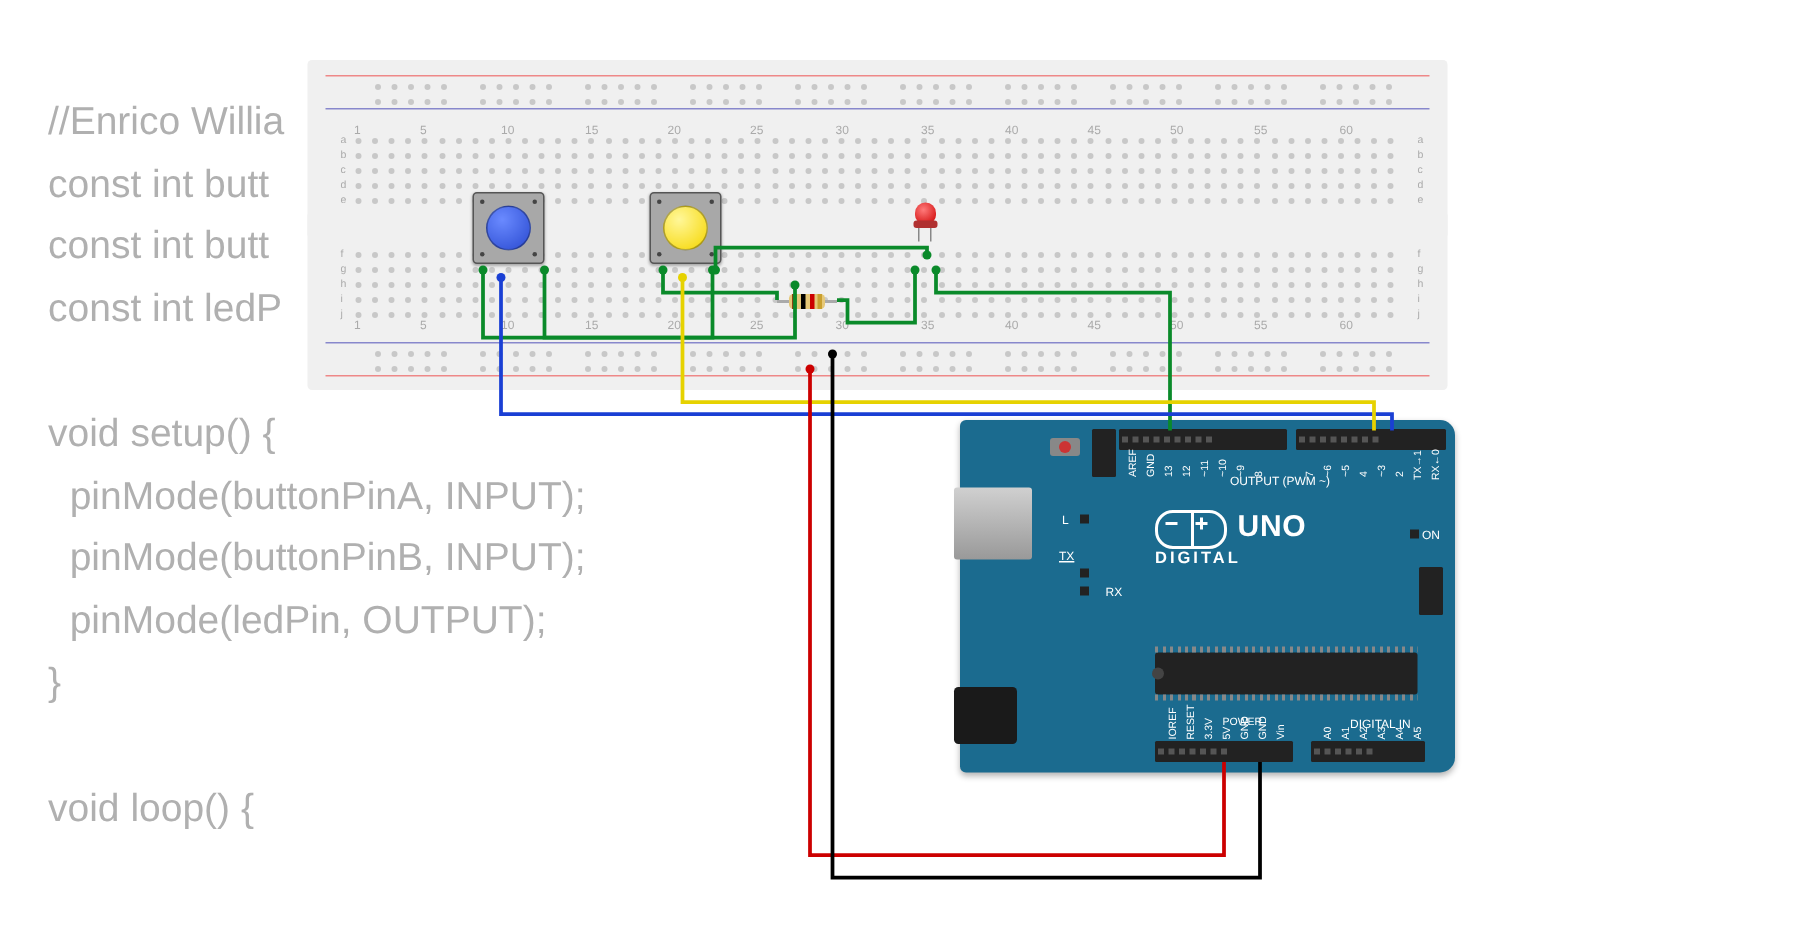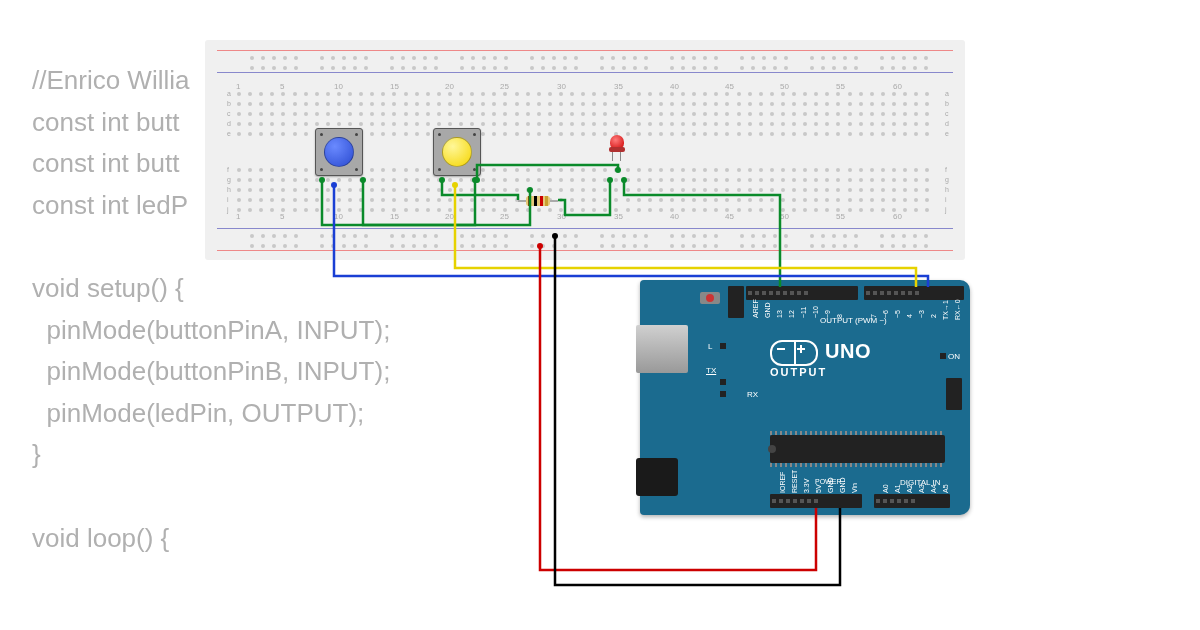--- a/index.html
+++ b/index.html
@@ -1190,24 +1190,24 @@
   <div class="icsp" style="left:88px;top:6px;"></div>
   <div class="icsp" style="right:8px;top:98px;"></div>
   <div class="chip">
       <div class="notch"></div>
     </div>
   <div class="infinity"></div>
   <div class="minus"></div>
     <div class="plus-h"></div>
     <div class="plus-v"></div>
   <span class="arduino-text" style="left:185px;top:60px;font-size:20px;">UNO</span>
-  <span class="arduino-text" style="left:130px;top:86px;font-size:11px;letter-spacing:2px;">OUTPUT</span>
+  <span class="arduino-text" style="left:130px;top:86px;font-size:11px;letter-spacing:2px;">DIGITAL</span>
   <span class="small-label" style="left:68px;top:62px;">L</span>
   <span class="small-label" style="left:66px;top:86px;text-decoration:underline;">TX</span>
-  <span class="small-label" style="left:76px;top:110px;padding-left:31px;">RX</span>
+  <span class="small-label" style="left:66px;top:110px;padding-left:31px;">RX</span>
   <span class="small-label" style="right:10px;top:72px;">ON</span>
   <span class="small-label" style="left:180px;top:36px;font-size:8px;">OUTPUT (PWM ~)</span>
   <span class="small-label" style="left:260px;top:198px;font-size:8px;">DIGITAL IN</span>
   <span class="small-label" style="left:175px;top:198px;font-size:7px;">POWER</span>
 
   <div style="position:absolute;left:80px;top:63px;width:6px;height:6px;background:#222;"></div>
   <div style="position:absolute;left:80px;top:99px;width:6px;height:6px;background:#222;"></div>
   <div style="position:absolute;left:80px;top:111px;width:6px;height:6px;background:#222;"></div>
   <div style="position:absolute;right:24px;top:73px;width:6px;height:6px;background:#222;"></div>
 </div>

